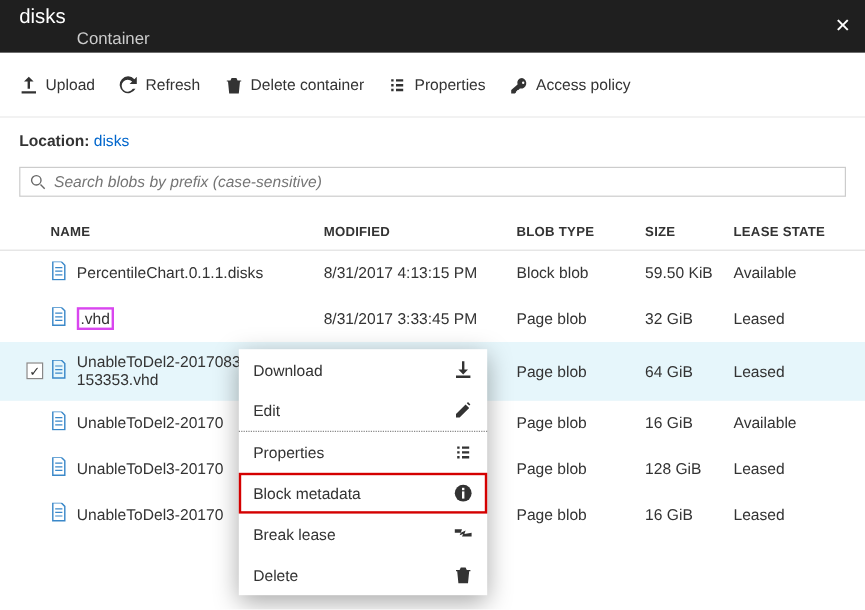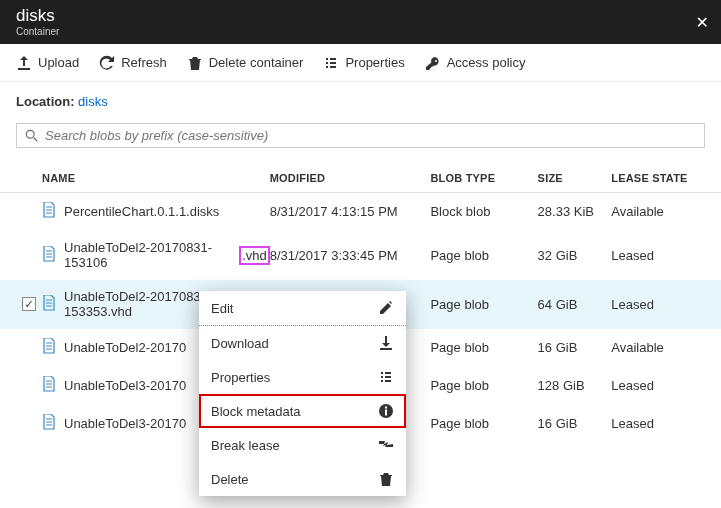--- a/index.html
+++ b/index.html
@@ -1,24 +1,24 @@
 <!DOCTYPE html>
 <html><head>
 <meta charset="utf-8">
 <style>
   * { box-sizing: border-box; margin: 0; padding: 0; font-family: "Segoe UI", Arial, sans-serif; }
   body { width: 721px; height: 508px; background: #fff; color: #333; font-size: 13px; overflow: hidden; position: relative; }
 
   .header { height: 44px; background: #1f1f1f; color: #fff; padding: 4px 12px 4px 16px; display: flex; justify-content: space-between; align-items: center; }
   .header-left { display: flex; flex-direction: column; }
   .header h1 { font-size: 17px; font-weight: 400; line-height: 1; }
-  .header .subtitle { font-size: 10px; color: #ccc; margin-top: 2px; }
+  .header .subtitle { font-size: 14px; color: #ccc; margin-top: 2px; margin-left: 48px; }
   .header .close { color: #fff; font-size: 16px; cursor: pointer; }
 
-  .toolbar { height: 38px; background: #fff; border-bottom: 1px solid #eaeaea; display: flex; align-items: center; padding: 0 8px; gap: 4px; }
+  .toolbar { height: 54px; background: #fff; border-bottom: 1px solid #eaeaea; display: flex; align-items: center; padding: 0 8px; gap: 4px; }
   .toolbar .tbtn { display: inline-flex; align-items: center; gap: 6px; padding: 6px 8px; cursor: pointer; font-size: 13px; }
   .toolbar .tbtn svg { width: 16px; height: 16px; }
 
   .location { padding: 12px 16px 8px; font-size: 13px; }
   .location a { color: #0066cc; text-decoration: none; }
 
   .search-wrap { margin: 6px 16px 10px; border: 1px solid #ccc; display: flex; align-items: center; padding: 4px 8px; }
   .search-wrap svg { width: 14px; height: 14px; margin-right: 6px; }
   .search-wrap input { border: none; outline: none; flex: 1; font-style: italic; font-size: 13px; color: #3b82f6; background: transparent; }
 
@@ -115,31 +115,30 @@
         <div class="col-check"></div>
         <div class="col-name">
           <span><svg class="file-icon" viewBox="0 0 14 16">
               <path d="M2 0h7l3 3v12H2V0z" fill="none" stroke="#3a88c9" stroke-width="1.2"></path>
               <path d="M4 5h6M4 8h6M4 11h6" stroke="#3a88c9" stroke-width="1"></path>
             </svg></span>
           <span>PercentileChart.0.1.1.disks</span>
         </div>
         <div class="col-mod">8/31/2017 4:13:15 PM</div>
         <div class="col-type">Block blob</div>
-        <div class="col-size">28.33 KiB</div>
+        <div class="col-size">59.50 KiB</div>
         <div class="col-lease">Available</div>
       </div>
       <div class="row">
         <div class="col-check"></div>
         <div class="col-name">
           <span><svg class="file-icon" viewBox="0 0 14 16">
               <path d="M2 0h7l3 3v12H2V0z" fill="none" stroke="#3a88c9" stroke-width="1.2"></path>
               <path d="M4 5h6M4 8h6M4 11h6" stroke="#3a88c9" stroke-width="1"></path>
             </svg></span>
-          <span>UnableToDel2-20170831-153106</span>
           <span class="red-box">.vhd</span>
         </div>
         <div class="col-mod">8/31/2017 3:33:45 PM</div>
         <div class="col-type">Page blob</div>
         <div class="col-size">32 GiB</div>
         <div class="col-lease">Leased</div>
       </div>
       <div class="row selected">
         <div class="col-check">
           <span class="checkbox checked"></span>
@@ -195,30 +194,30 @@
         </div>
         <div class="col-mod"></div>
         <div class="col-type">Page blob</div>
         <div class="col-size">16 GiB</div>
         <div class="col-lease">Leased</div>
       </div>
     </div>
 </div>
 
 <div class="context-menu">
+  <div class="mitem">
+    <span>Download</span>
+    <svg viewBox="0 0 16 16">
+        <path d="M7 1h2v7h3l-4 4-4-4h3V1zM2 13h12v2H2z" fill="#333"></path>
+      </svg>
+  </div>
   <div class="mitem msep">
     <span>Edit</span>
     <svg viewBox="0 0 16 16">
         <path d="M2 11l8-8 3 3-8 8H2v-3zm10-10l2 2-1 1-2-2 1-1z" fill="#333"></path>
-      </svg>
-  </div>
-  <div class="mitem">
-    <span>Download</span>
-    <svg viewBox="0 0 16 16">
-        <path d="M7 1h2v7h3l-4 4-4-4h3V1zM2 13h12v2H2z" fill="#333"></path>
       </svg>
   </div>
   <div class="mitem">
     <span>Properties</span>
     <svg viewBox="0 0 16 16">
         <path d="M3 3h2v2H3zm4 0h6v2H7zM3 7h2v2H3zm4 0h6v2H7zM3 11h2v2H3zm4 0h6v2H7z" fill="#333"></path>
       </svg>
   </div>
   <div class="mitem outlined">
     <span>Block metadata</span>

